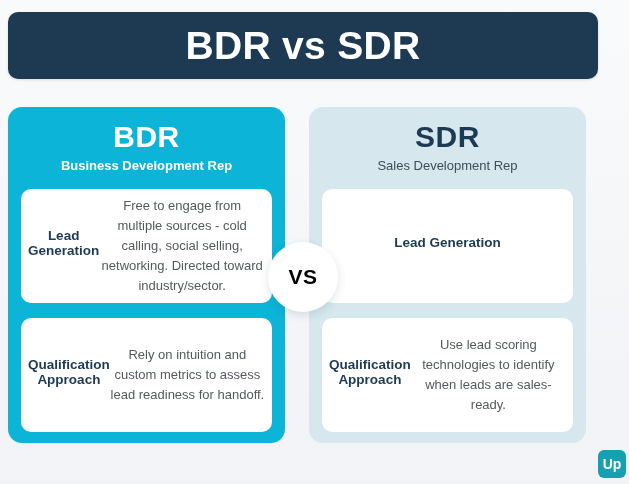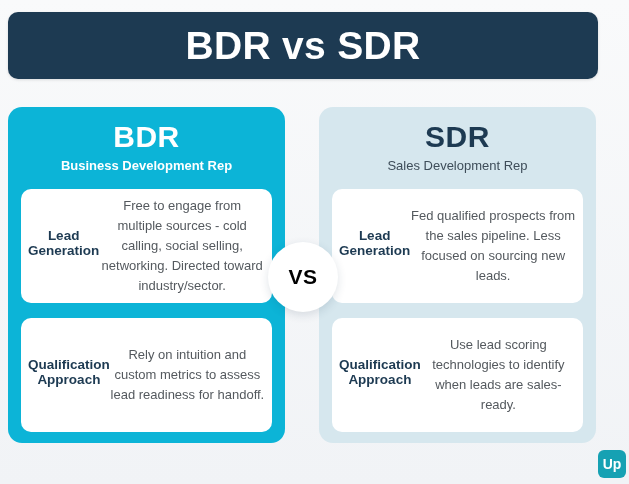--- a/index.html
+++ b/index.html
@@ -30,21 +30,21 @@
   }
 
   
   .card {
     position: absolute; top: 107px;
     width: 277px; height: 336px;
     border-radius: 14px;
     box-sizing: border-box;
   }
   .card-bdr { left: 8px;  background: #0cb4d7; }
-  .card-sdr { left: 319px; background: #d6e7ee; }
+  .card-sdr { left: 309px; background: #d6e7ee; }
 
   .card .title {
     margin: 0; padding-top: 13px;
     text-align: center;
     font-size: 30px; font-weight: bold;
     letter-spacing: 0.5px;
   }
   .card-bdr .title { color: #ffffff; }
   .card-sdr .title { color: #1d3a52; }
 
@@ -130,21 +130,20 @@
       <p>Rely on intuition and custom metrics to assess lead readiness for handoff.</p>
     </div>
   </section>
 
   <section class="card card-sdr">
     <h2 class="title">SDR</h2>
     <div class="subtitle">Sales Development Rep</div>
 
     <div class="box box-1">
       <h3>Lead Generation</h3>
-      <p>Fed qualified prospects from the sales pipeline. Less focused on sourcing new leads.</p>
     </div>
 
     <div class="box box-2">
       <h3>Qualification Approach</h3>
       <p>Use lead scoring technologies to identify when leads are sales-ready.</p>
     </div>
   </section>
 
   <div class="vs-circle">
     <span>VS</span>

